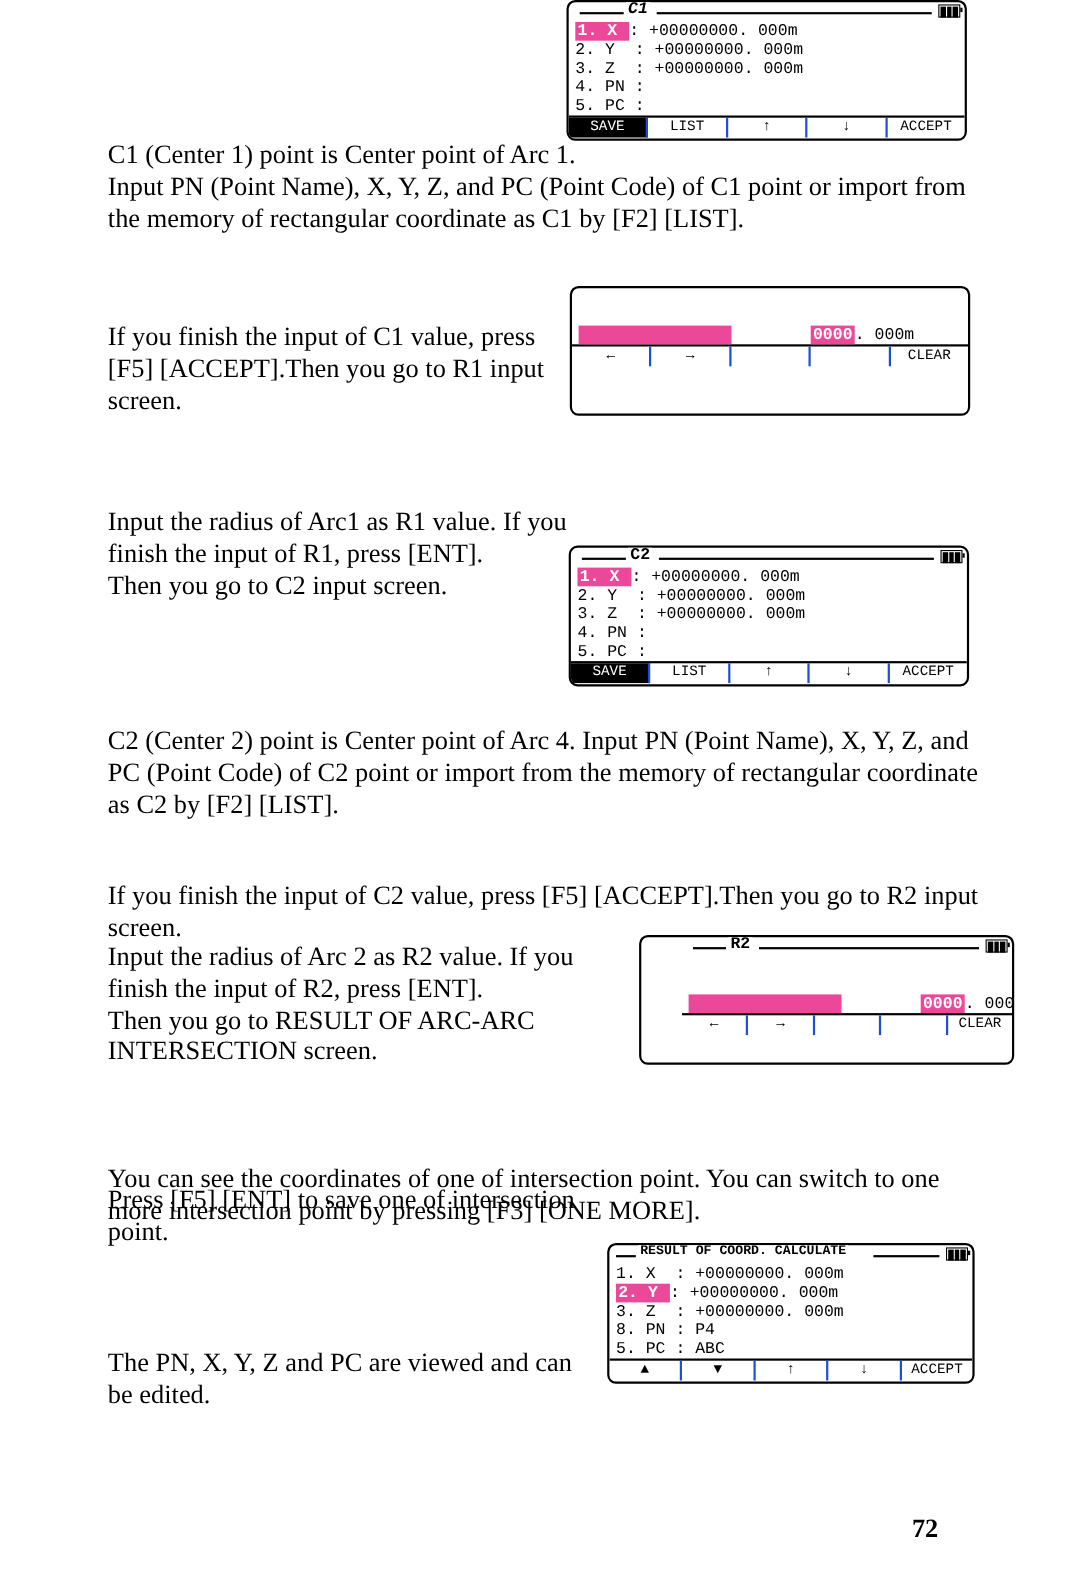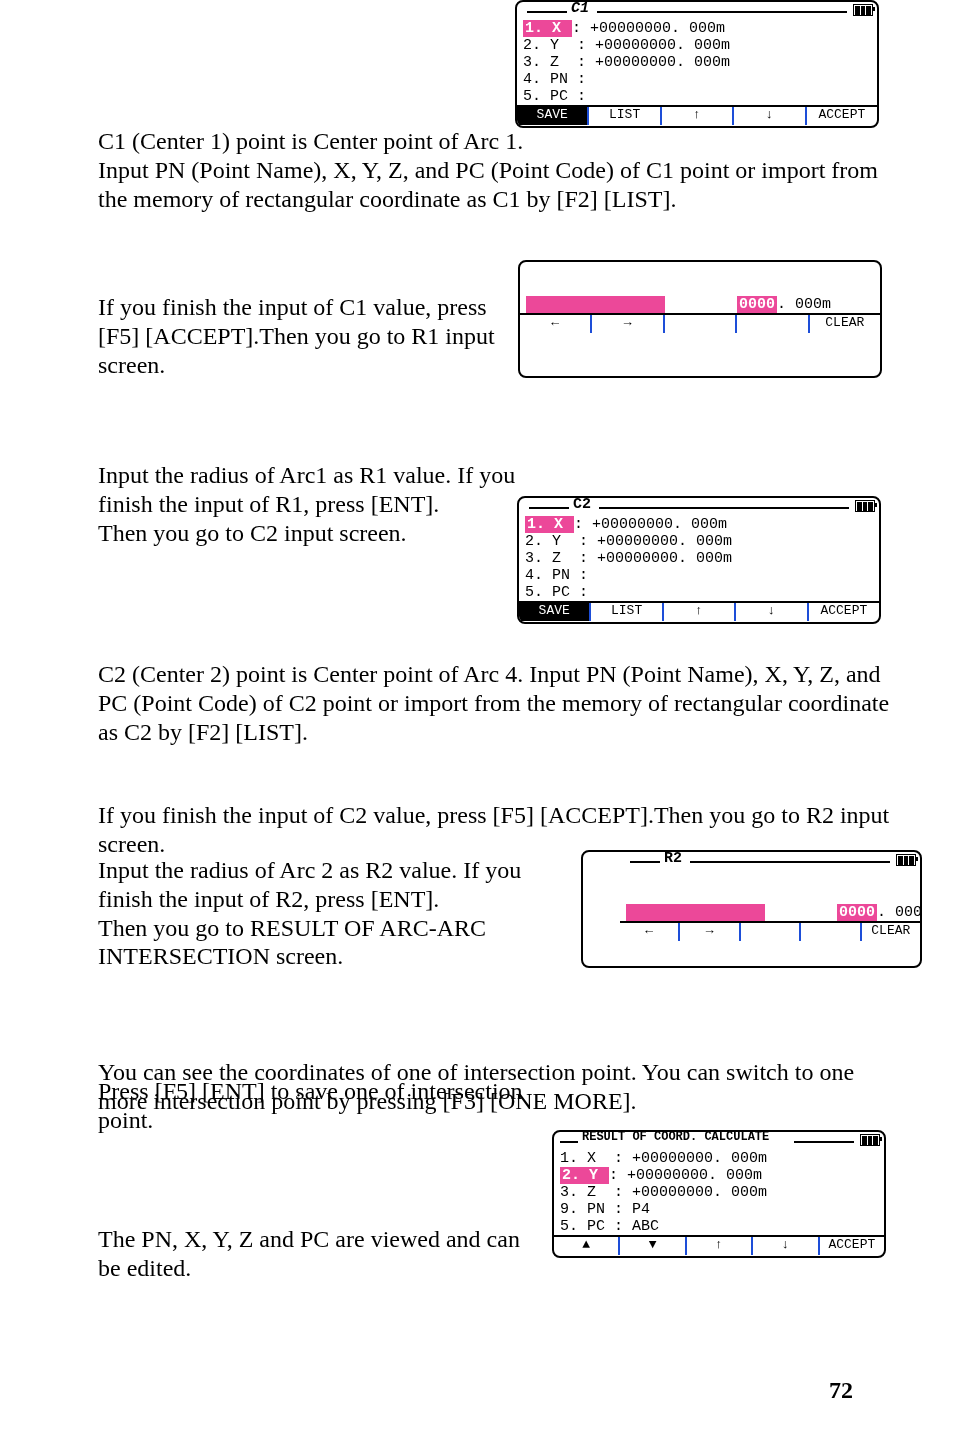--- a/index.html
+++ b/index.html
@@ -243,21 +243,21 @@
             <span></span>
             <span></span>
             <span></span>
           </div>
         </div>
     </div>
     <div class="lcd-body">
         <div class="lcd-row"><span>1. X  : +00000000. 000m</span></div>
         <div class="lcd-row"><span class="inv">2. Y </span><span>: +00000000. 000m</span></div>
         <div class="lcd-row"><span>3. Z  : +00000000. 000m</span></div>
-        <div class="lcd-row"><span>9. PN : P4</span></div>
+        <div class="lcd-row"><span>8. PN : P4</span></div>
         <div class="lcd-row"><span>5. PC : ABC</span></div>
       </div>
     <div class="lcd-softkeys">
         <div class="sk">▲</div>
         <div class="sk">▼</div>
         <div class="sk">↑</div>
         <div class="sk">↓</div>
         <div class="sk">ACCEPT</div>
       </div>
   </div>

